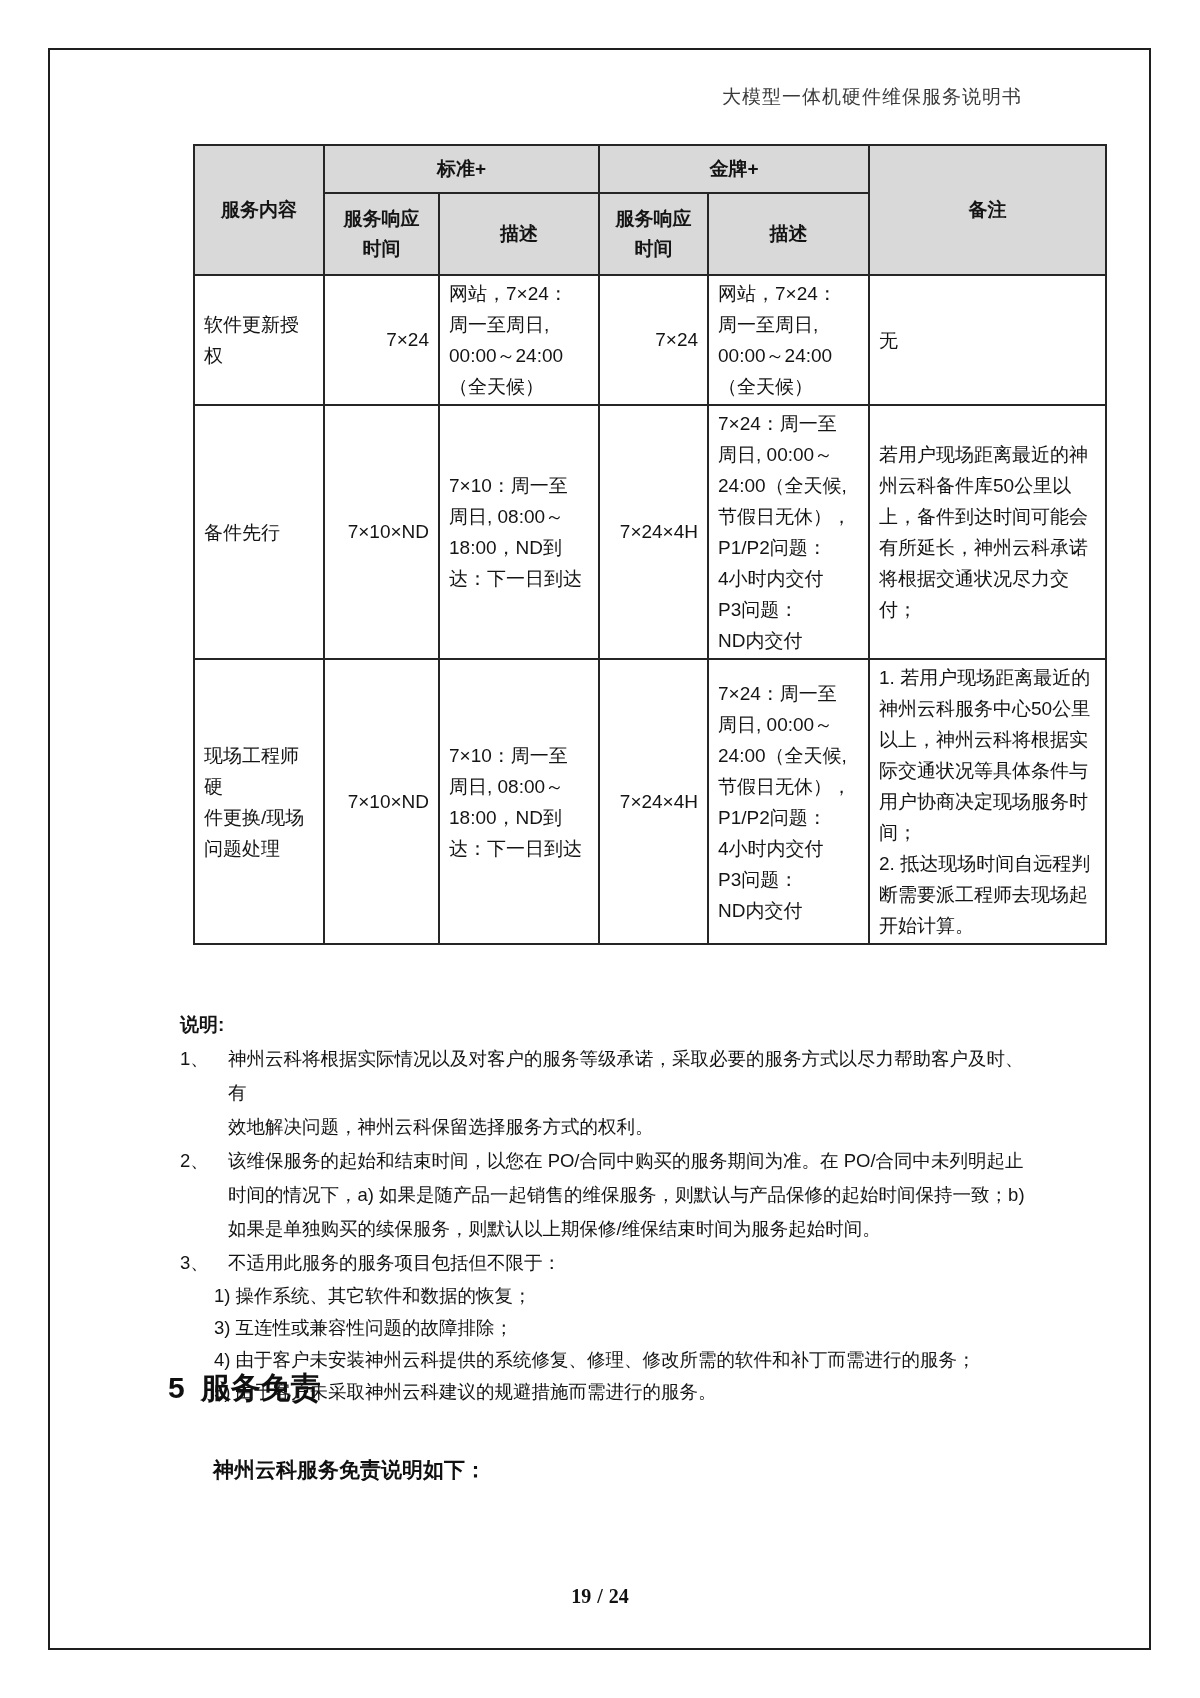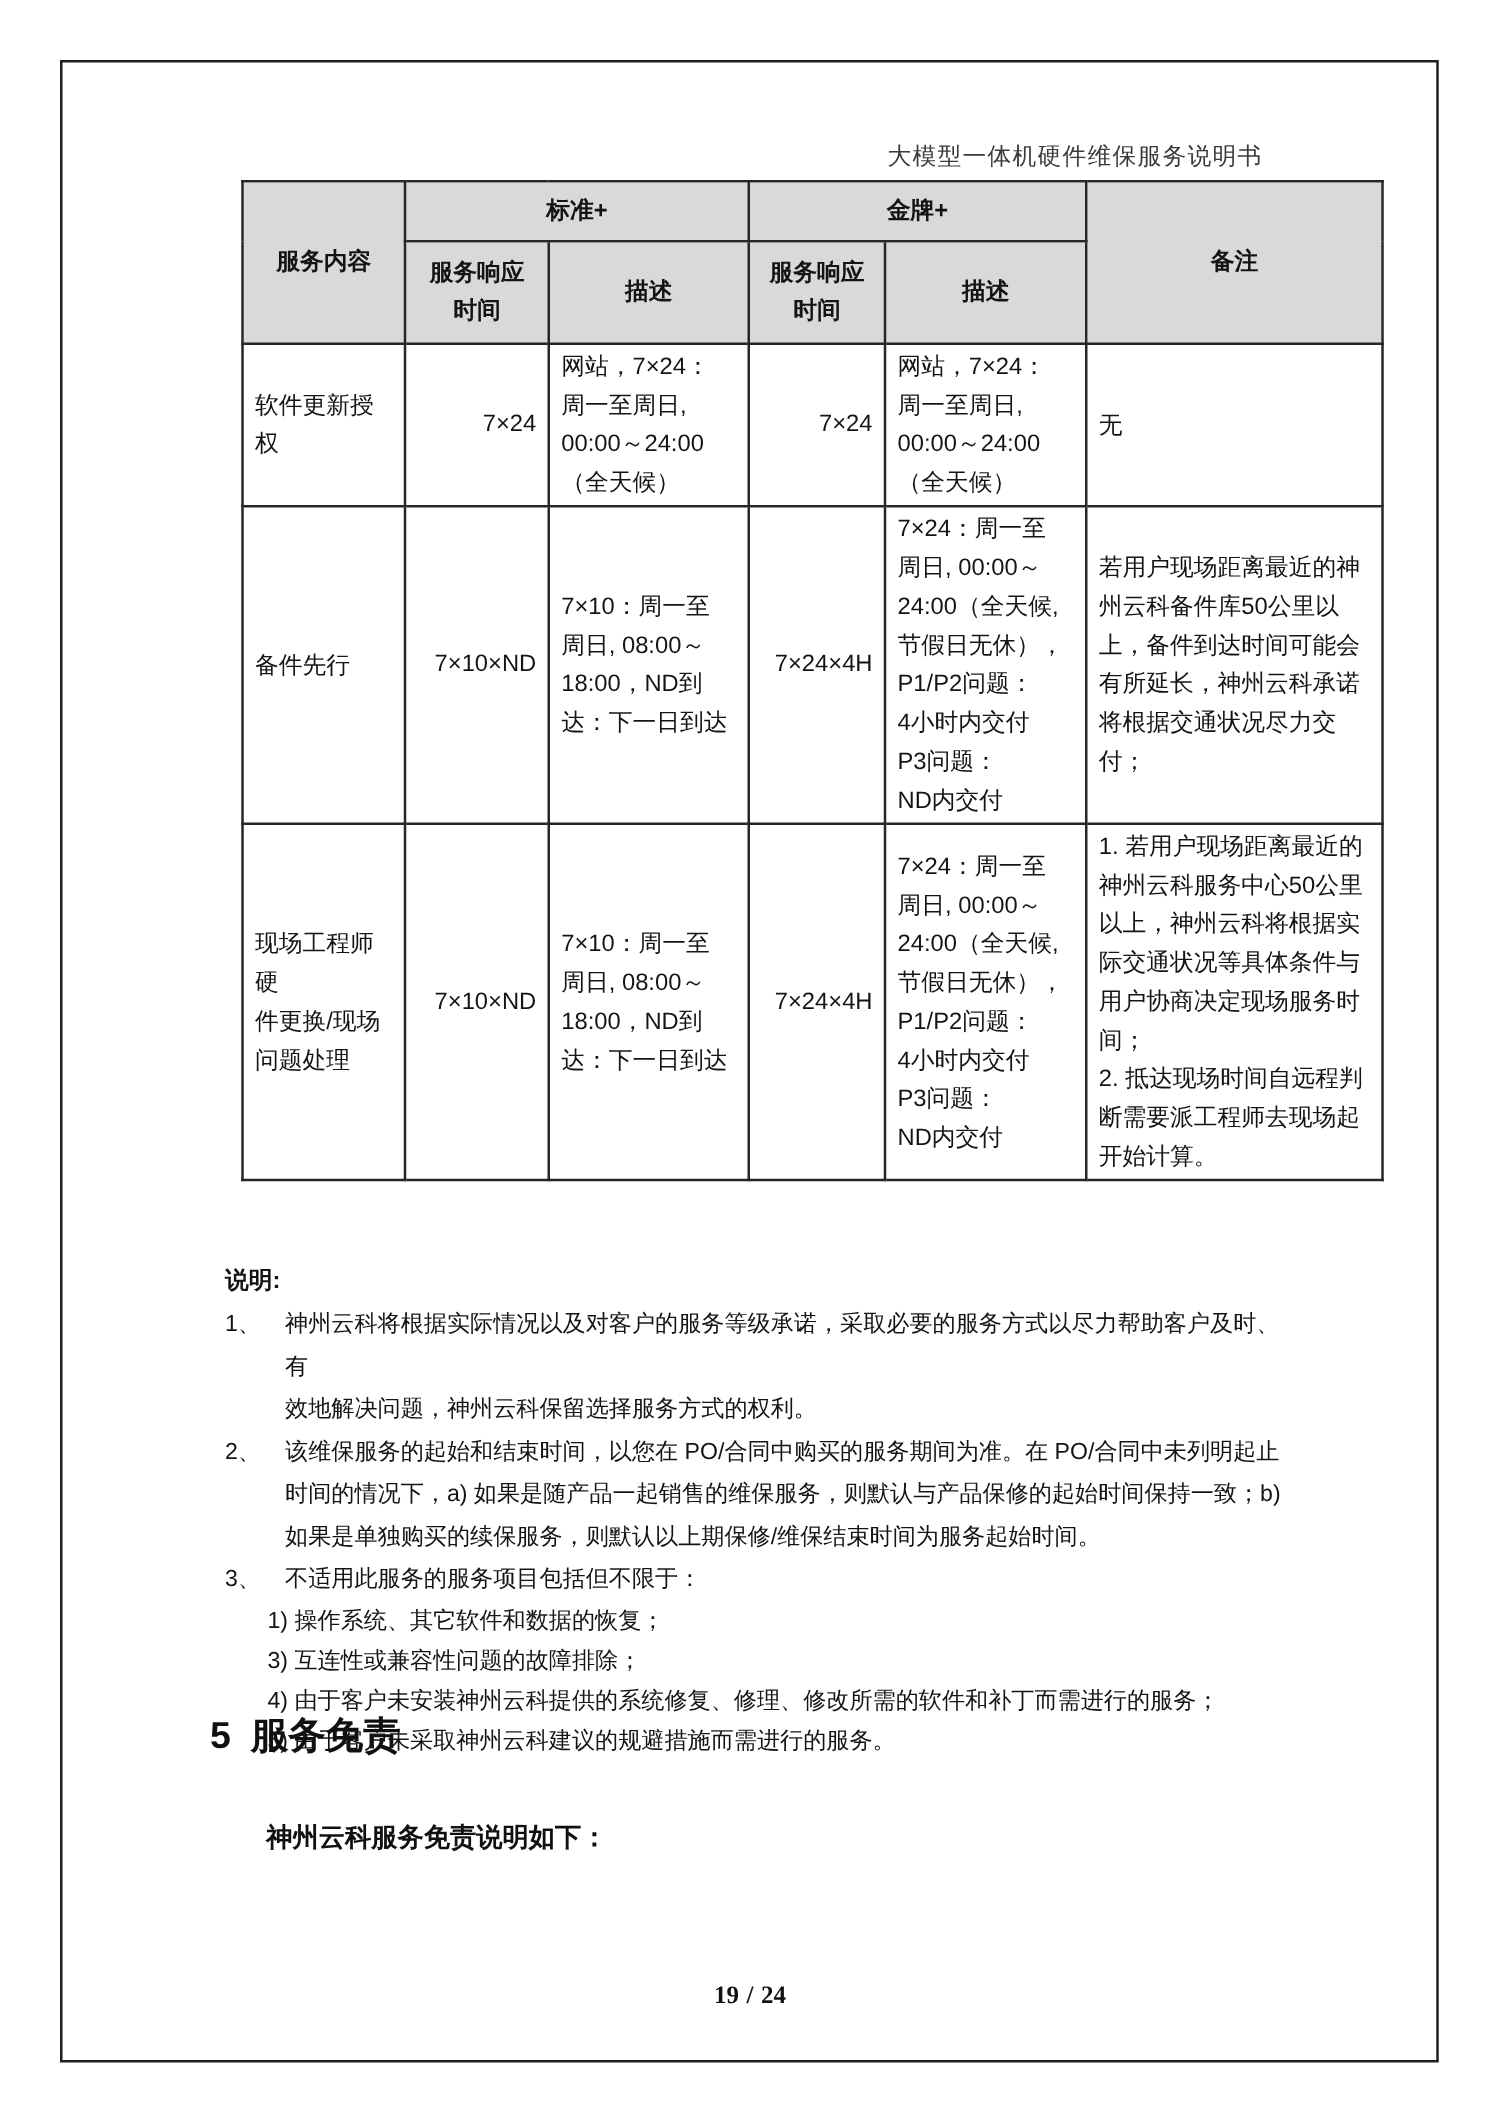--- a/index.html
+++ b/index.html
@@ -7,23 +7,23 @@
     width:1200px; height:1698px; position:relative;
     background:#ffffff; color:#161616;
     font-family:"Liberation Sans","DejaVu Sans",sans-serif;
     overflow:hidden;
   }
   .page-frame {
     position:absolute; left:48px; top:48px; width:1099px; height:1598px;
     border:2px solid #1f1f1f; background:#ffffff;
   }
   .doc-header {
-    position:absolute; top:84px; right:190px;
+    position:absolute; top:84px; right:178px;
     font-family:"Liberation Serif","DejaVu Serif",serif;
-    font-size:19px; color:#3a3a3a; letter-spacing:1px;margin-top:28px;
+    font-size:19px; color:#3a3a3a; letter-spacing:1px;
   }
   
   .svc-table {
     position:absolute; left:193px; top:144px; width:912px;
     border-collapse:collapse; table-layout:fixed;
   }
   .svc-table td {
     border:2px solid #262626; font-size:19px; color:#141414;
     vertical-align:middle; padding:2px 9px; overflow:hidden;
   }

